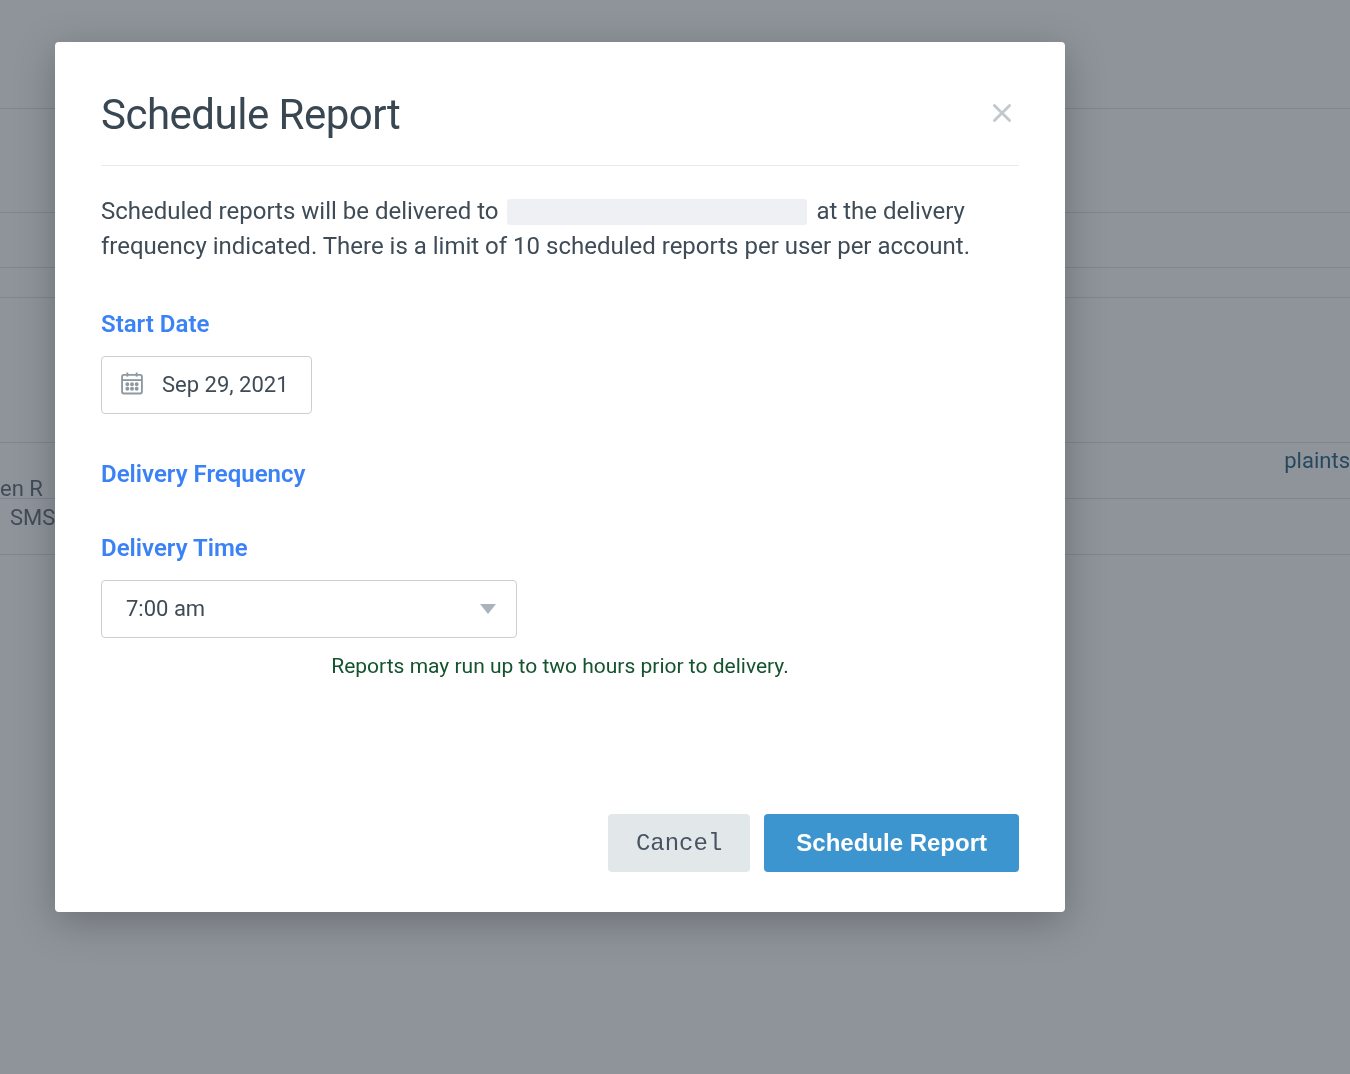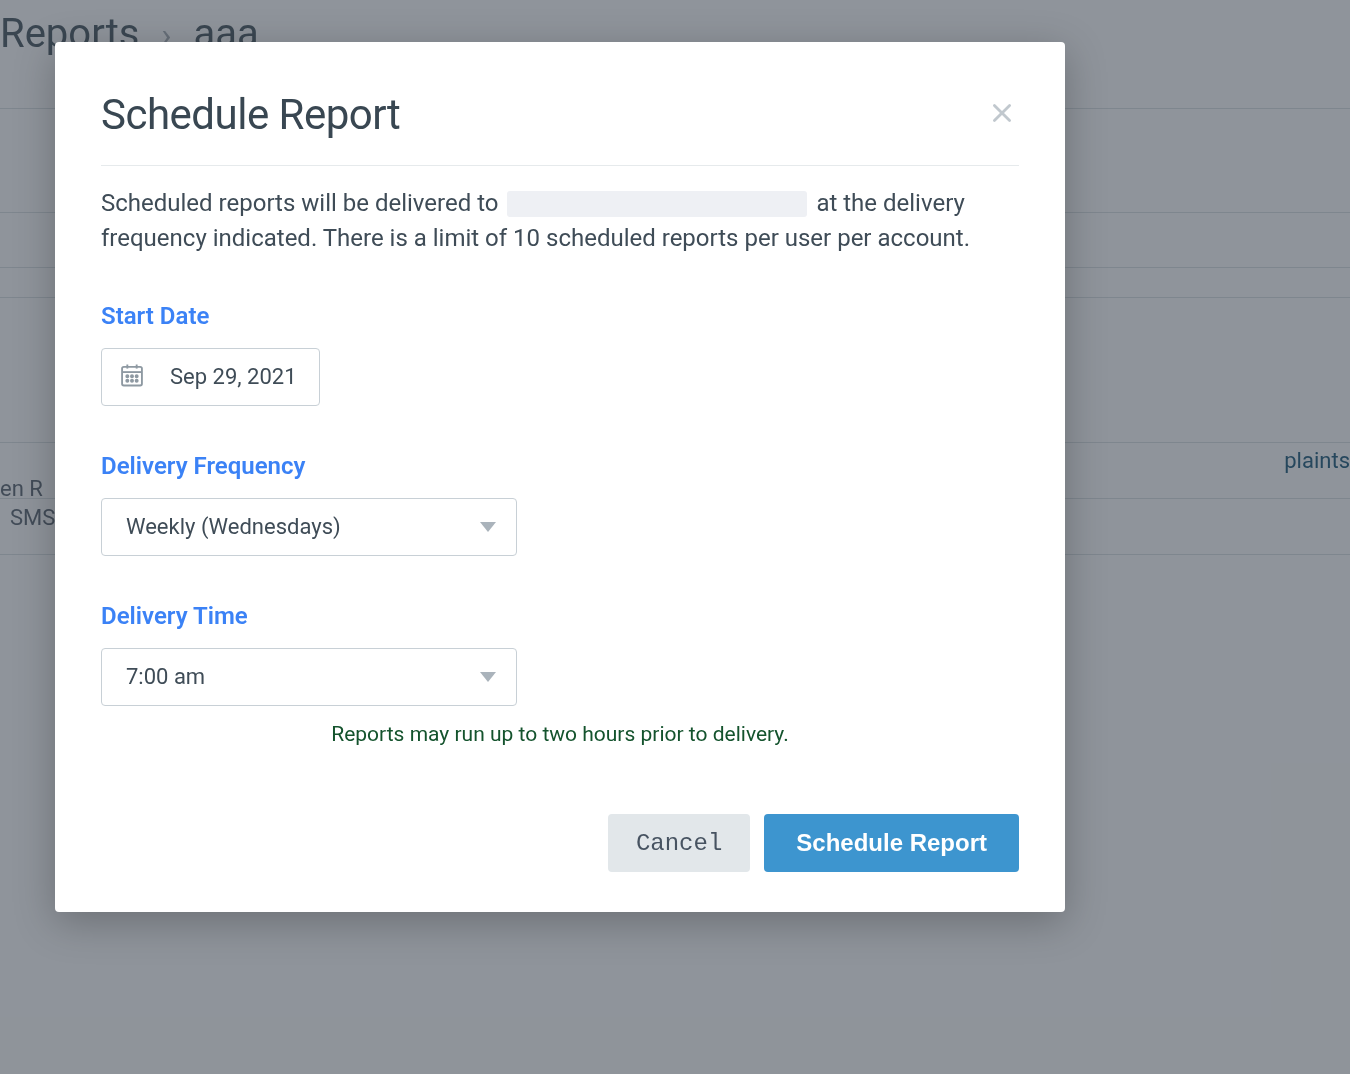--- a/index.html
+++ b/index.html
@@ -86,21 +86,21 @@
       margin-top: 6px;
     }
     .close-icon svg { display:block; }
     .hr {
       height: 1px;
       background: #e6eaec;
       width: 100%;
       margin-top: 26px;
     }
     .modal-desc {
-      margin-top: 20px;
+      margin-top: 28px;
       font-size: 24px;
       line-height: 1.45;
       color: #3f4c57;
       font-weight: 400;
     }
     .email-blank {
       display: inline-block;
       width: 300px;
       height: 26px;
       background: #eef0f4;
@@ -122,21 +122,21 @@
     
     .date-picker {
       display: inline-flex;
       align-items: center;
       border: 1px solid #c8d0d6;
       border-radius: 4px;
       height: 58px;
       padding: 0 22px 0 16px;
       background: #fff;
       cursor: pointer;
-      gap: 24px;
+      gap: 16px;
     }
     .date-picker .cal-icon { color: #8e99a2; }
     .date-picker .date-val {
       font-size: 22px;
       color: #3f4c57;
     }
     
     .select-field {
       display: flex;
       align-items: center;
@@ -192,25 +192,20 @@
       background: #3d95cf;
       color: #ffffff;
       font-weight: 600;
       padding: 0 32px;
     }
   </style>
 </head>
 <body>
 
 <div class="bg-page">
-  <div class="bg-breadcrumb">
-    <span>Reports</span>
-    <span class="chev">›</span>
-    <span>aaa</span>
-  </div>
   <div class="bg-divider" style="top:108px"></div>
   <div class="bg-divider" style="top:212px"></div>
   <div class="bg-divider" style="top:267px"></div>
   <div class="bg-divider" style="top:297px"></div>
   <div class="bg-divider" style="top:442px"></div>
   <div class="bg-divider" style="top:498px"></div>
   <div class="bg-divider" style="top:554px"></div>
   <div class="bg-text-left-1">en R</div>
   <div class="bg-text-left-2">SMS</div>
   <div class="bg-text-right">plaints</div>
@@ -250,28 +245,20 @@
           <circle cx="12" cy="17" r="0.9" fill="currentColor"></circle>
           <circle cx="16" cy="17" r="0.9" fill="currentColor"></circle>
         </svg>
       </span>
       <span class="date-val">Sep 29, 2021</span>
     </div>
   </div>
 
   <div class="form-group">
     <label class="form-label">Delivery Frequency</label>
-    <div class="select-field">
-      <span class="sel-val">Weekly (Wednesdays)</span>
-      <span class="caret">
-        <svg width="16" height="10" viewBox="0 0 16 10">
-            <polygon points="0,0 16,0 8,10" fill="currentColor"></polygon>
-          </svg>
-      </span>
-    </div>
   </div>
 
   <div class="form-group">
     <label class="form-label">Delivery Time</label>
     <div class="select-field">
       <span class="sel-val">7:00 am</span>
       <span class="caret">
         <svg width="16" height="10" viewBox="0 0 16 10">
             <polygon points="0,0 16,0 8,10" fill="currentColor"></polygon>
           </svg>

